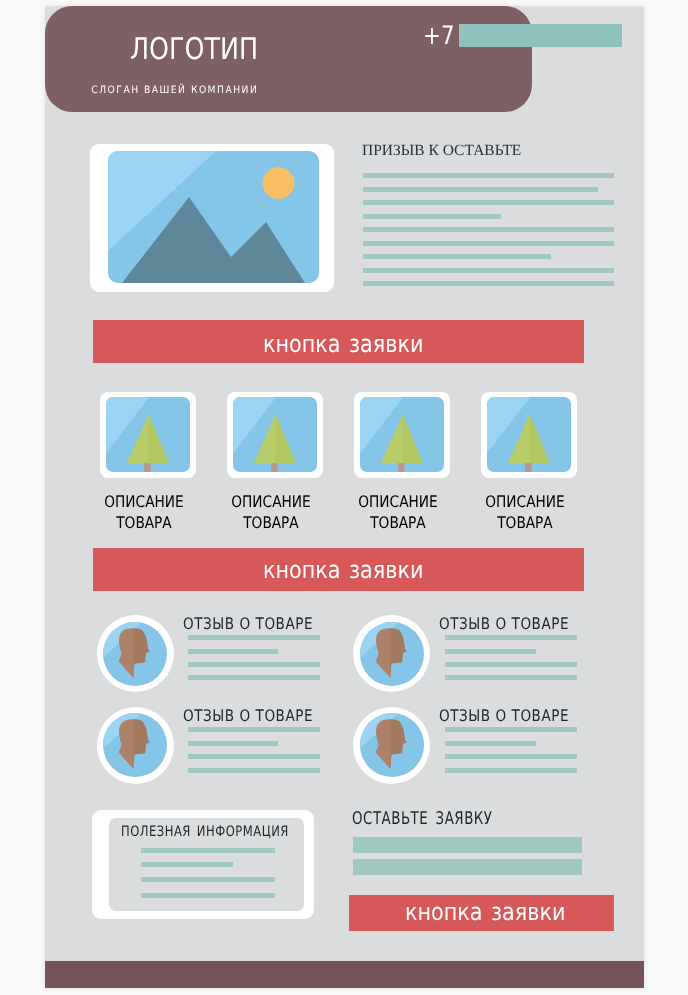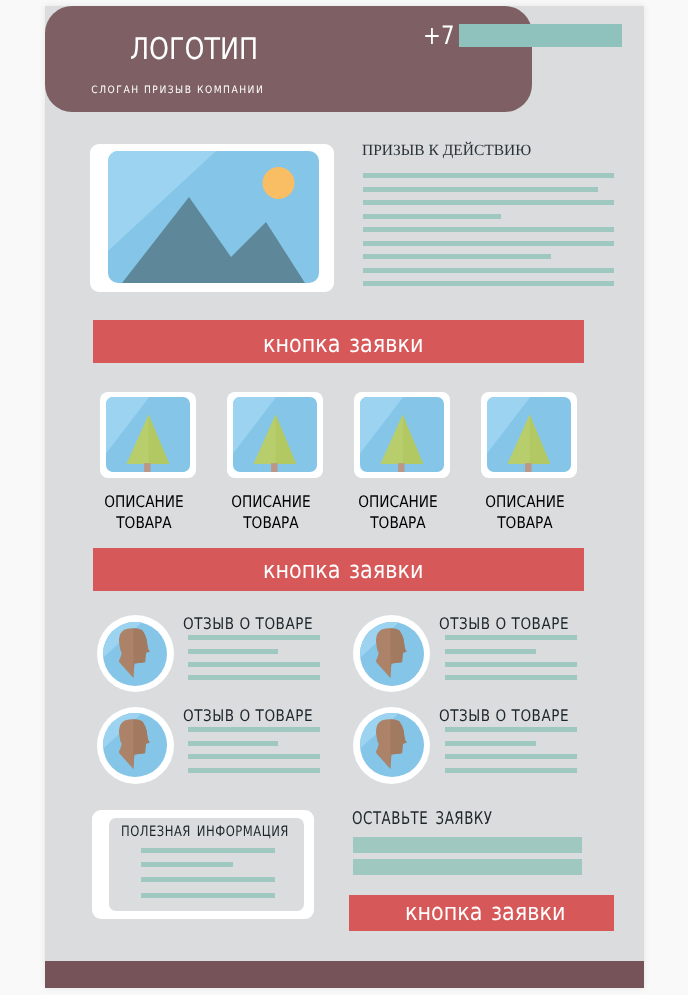--- a/index.html
+++ b/index.html
@@ -64,41 +64,41 @@
   .formttl span{display:inline-block;transform:scaleX(0.85);transform-origin:left top;}
   .field{position:absolute;height:15.6px;background:#9fc9c0;}
 </style>
 </head>
 <body>
 
 <div class="page">
 
   <div class="header">
     <div class="logo">ЛОГОТИП</div>
-    <div class="slogan">СЛОГАН ПРИЗЫВ КОМПАНИИ</div>
+    <div class="slogan">СЛОГАН ВАШЕЙ КОМПАНИИ</div>
     <div class="plus7">+7</div>
     <div class="phonefield"></div>
   </div>
 
   <div class="hero-card">
     <svg class="heroimg" width="211" height="132" viewBox="0 0 211 132">
       <defs>
         <clipPath id="heroClip">
             <rect x="0" y="0" width="211" height="132" rx="10" ry="10"></rect>
           </clipPath>
       </defs>
       <g clip-path="url(#heroClip)">
         <rect x="0" y="0" width="211" height="132" fill="#84c5e8"></rect>
         <polygon points="0,0 108,0 0,100" fill="#9bd3f0"></polygon>
         <circle cx="170.5" cy="32" r="16" fill="#f9be63"></circle>
         <polygon points="14,132 81,46 123,106 158,71 197,132" fill="#5e8799"></polygon>
       </g>
     </svg>
   </div>
-  <div class="cta-title">ПРИЗЫВ К ДЕЙСТВИЮ</div>
+  <div class="cta-title">ПРИЗЫВ К ОСТАВЬТЕ</div>
   <div class="hero-lines">
     <i class="ln" style="left:318px;top:167px;width:251px"></i>
     <i class="ln" style="left:318px;top:180.5px;width:235px"></i>
     <i class="ln" style="left:318px;top:194px;width:251px"></i>
     <i class="ln" style="left:318px;top:207.5px;width:138px"></i>
     <i class="ln" style="left:318px;top:221px;width:251px"></i>
     <i class="ln" style="left:318px;top:234.5px;width:251px"></i>
     <i class="ln" style="left:318px;top:248px;width:188px"></i>
     <i class="ln" style="left:318px;top:261.5px;width:251px"></i>
     <i class="ln" style="left:318px;top:275px;width:251px"></i>

